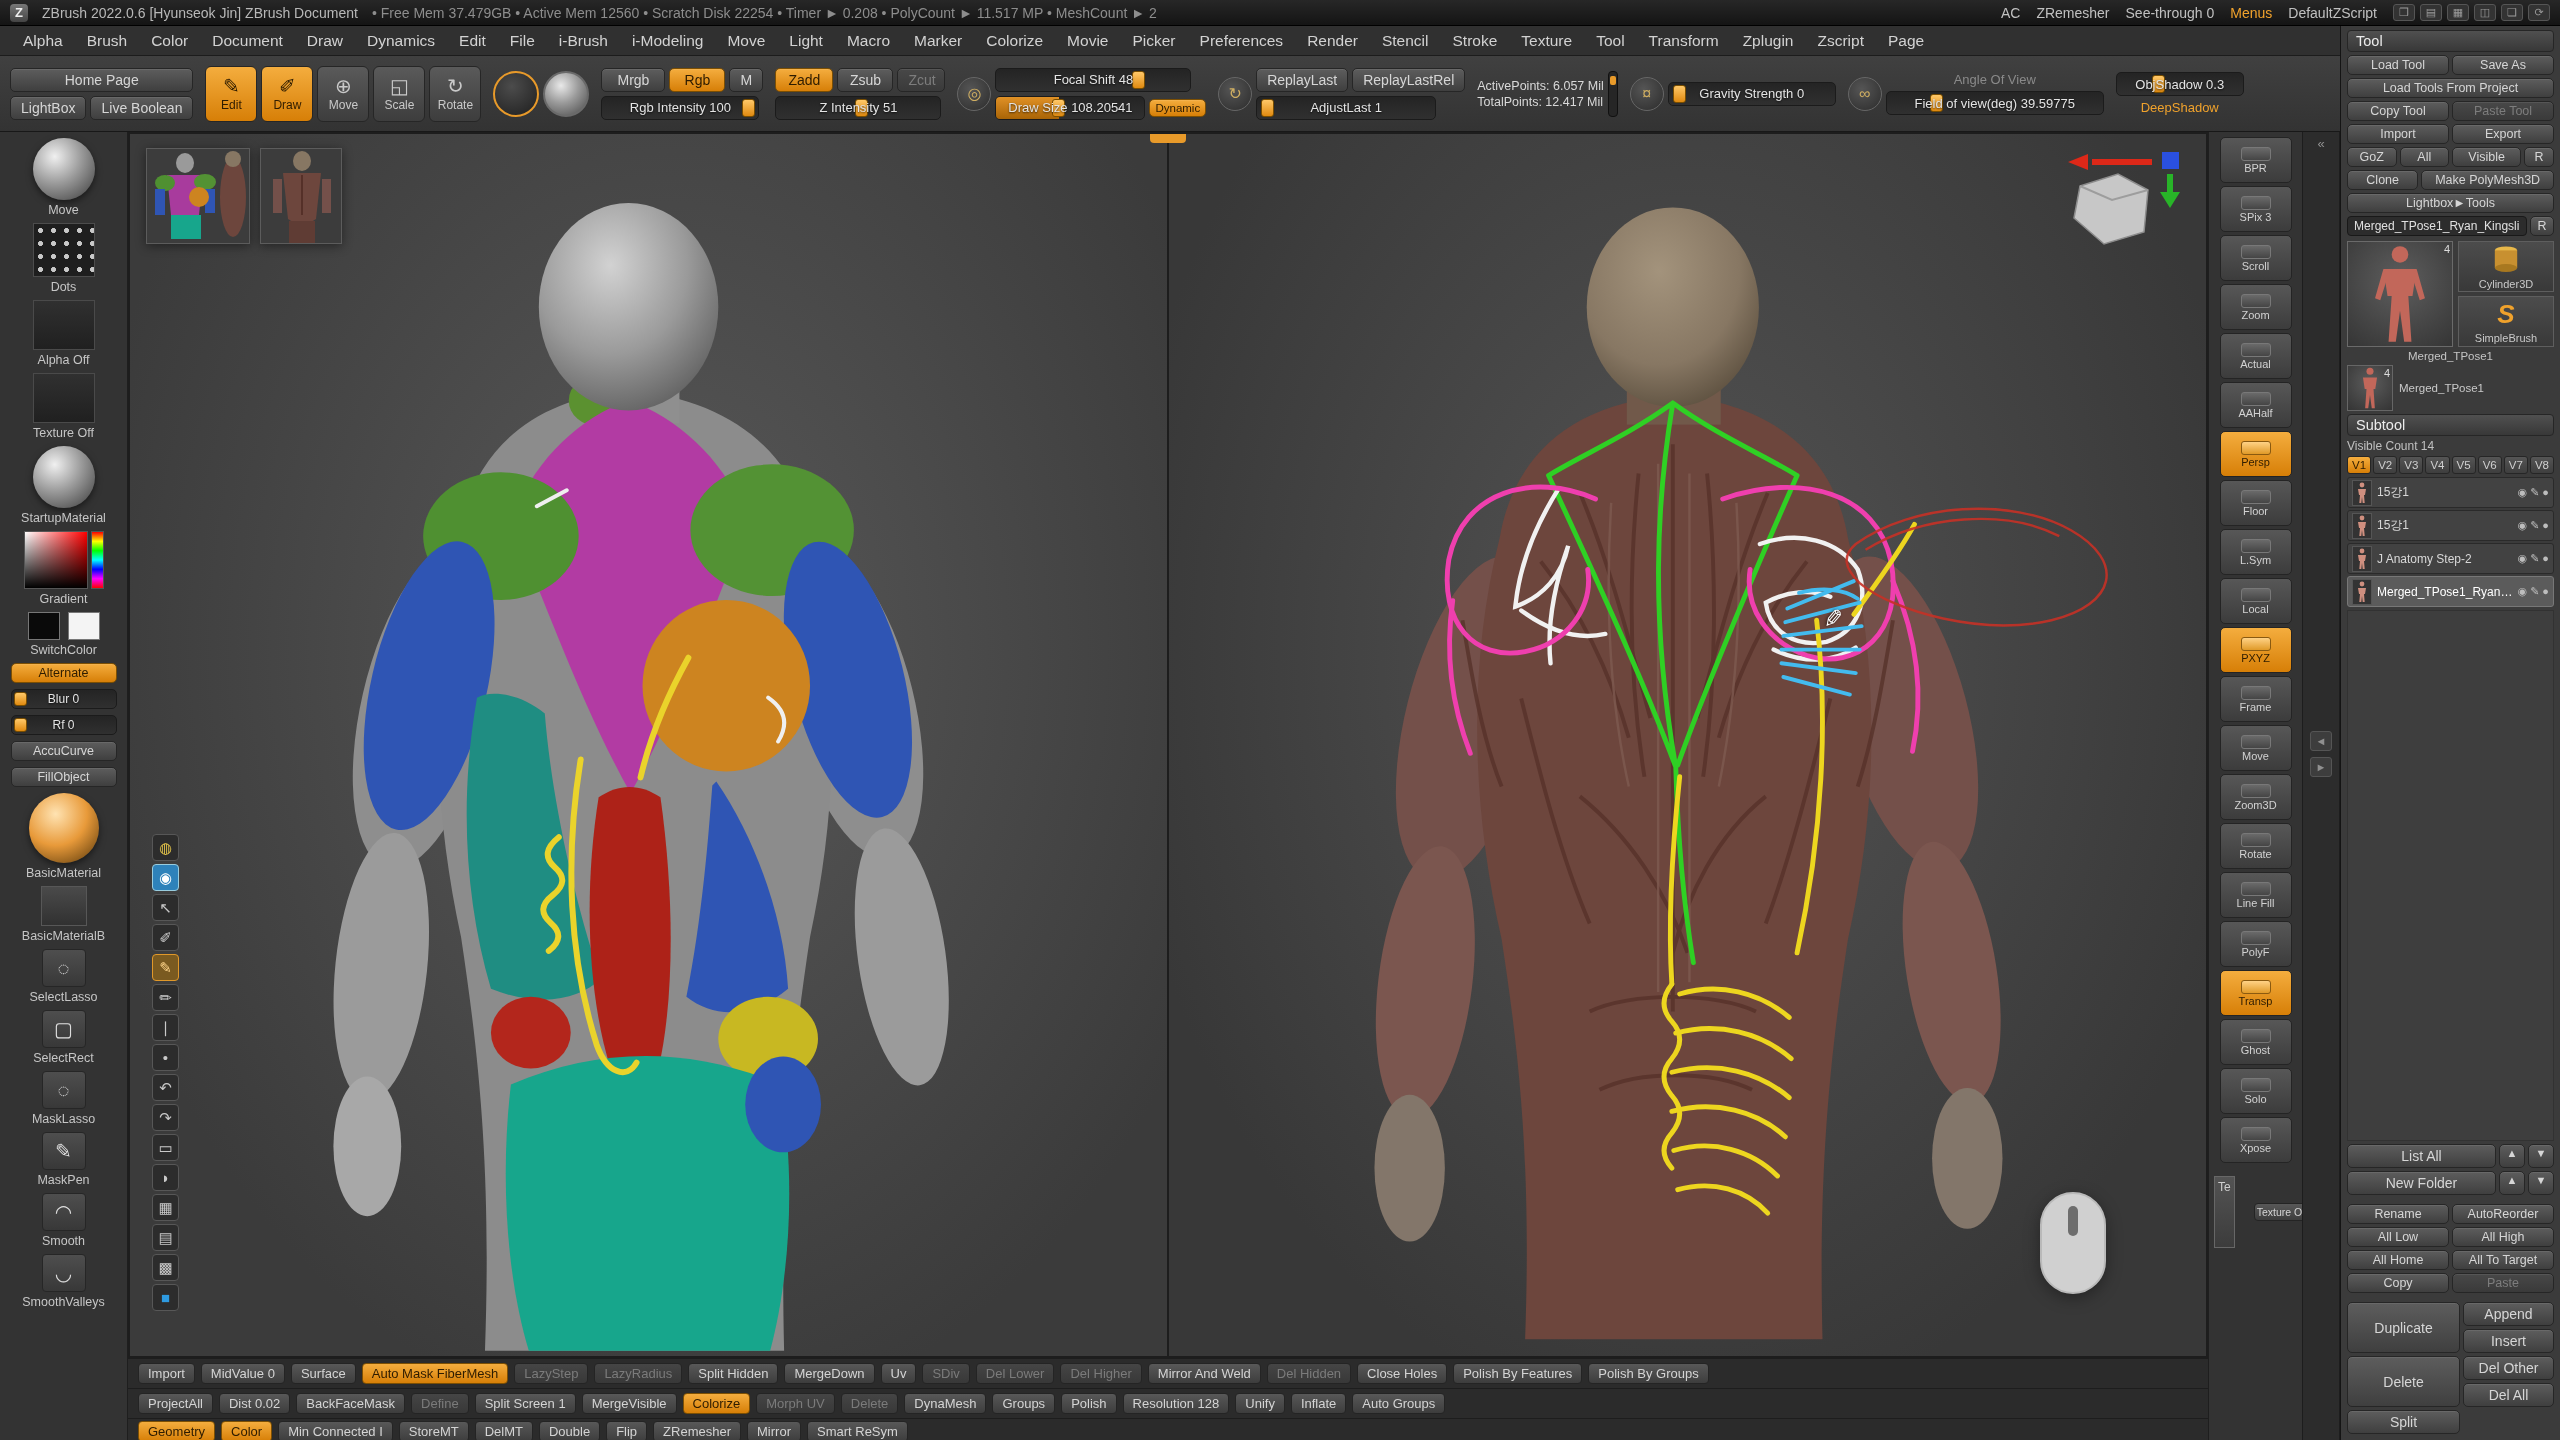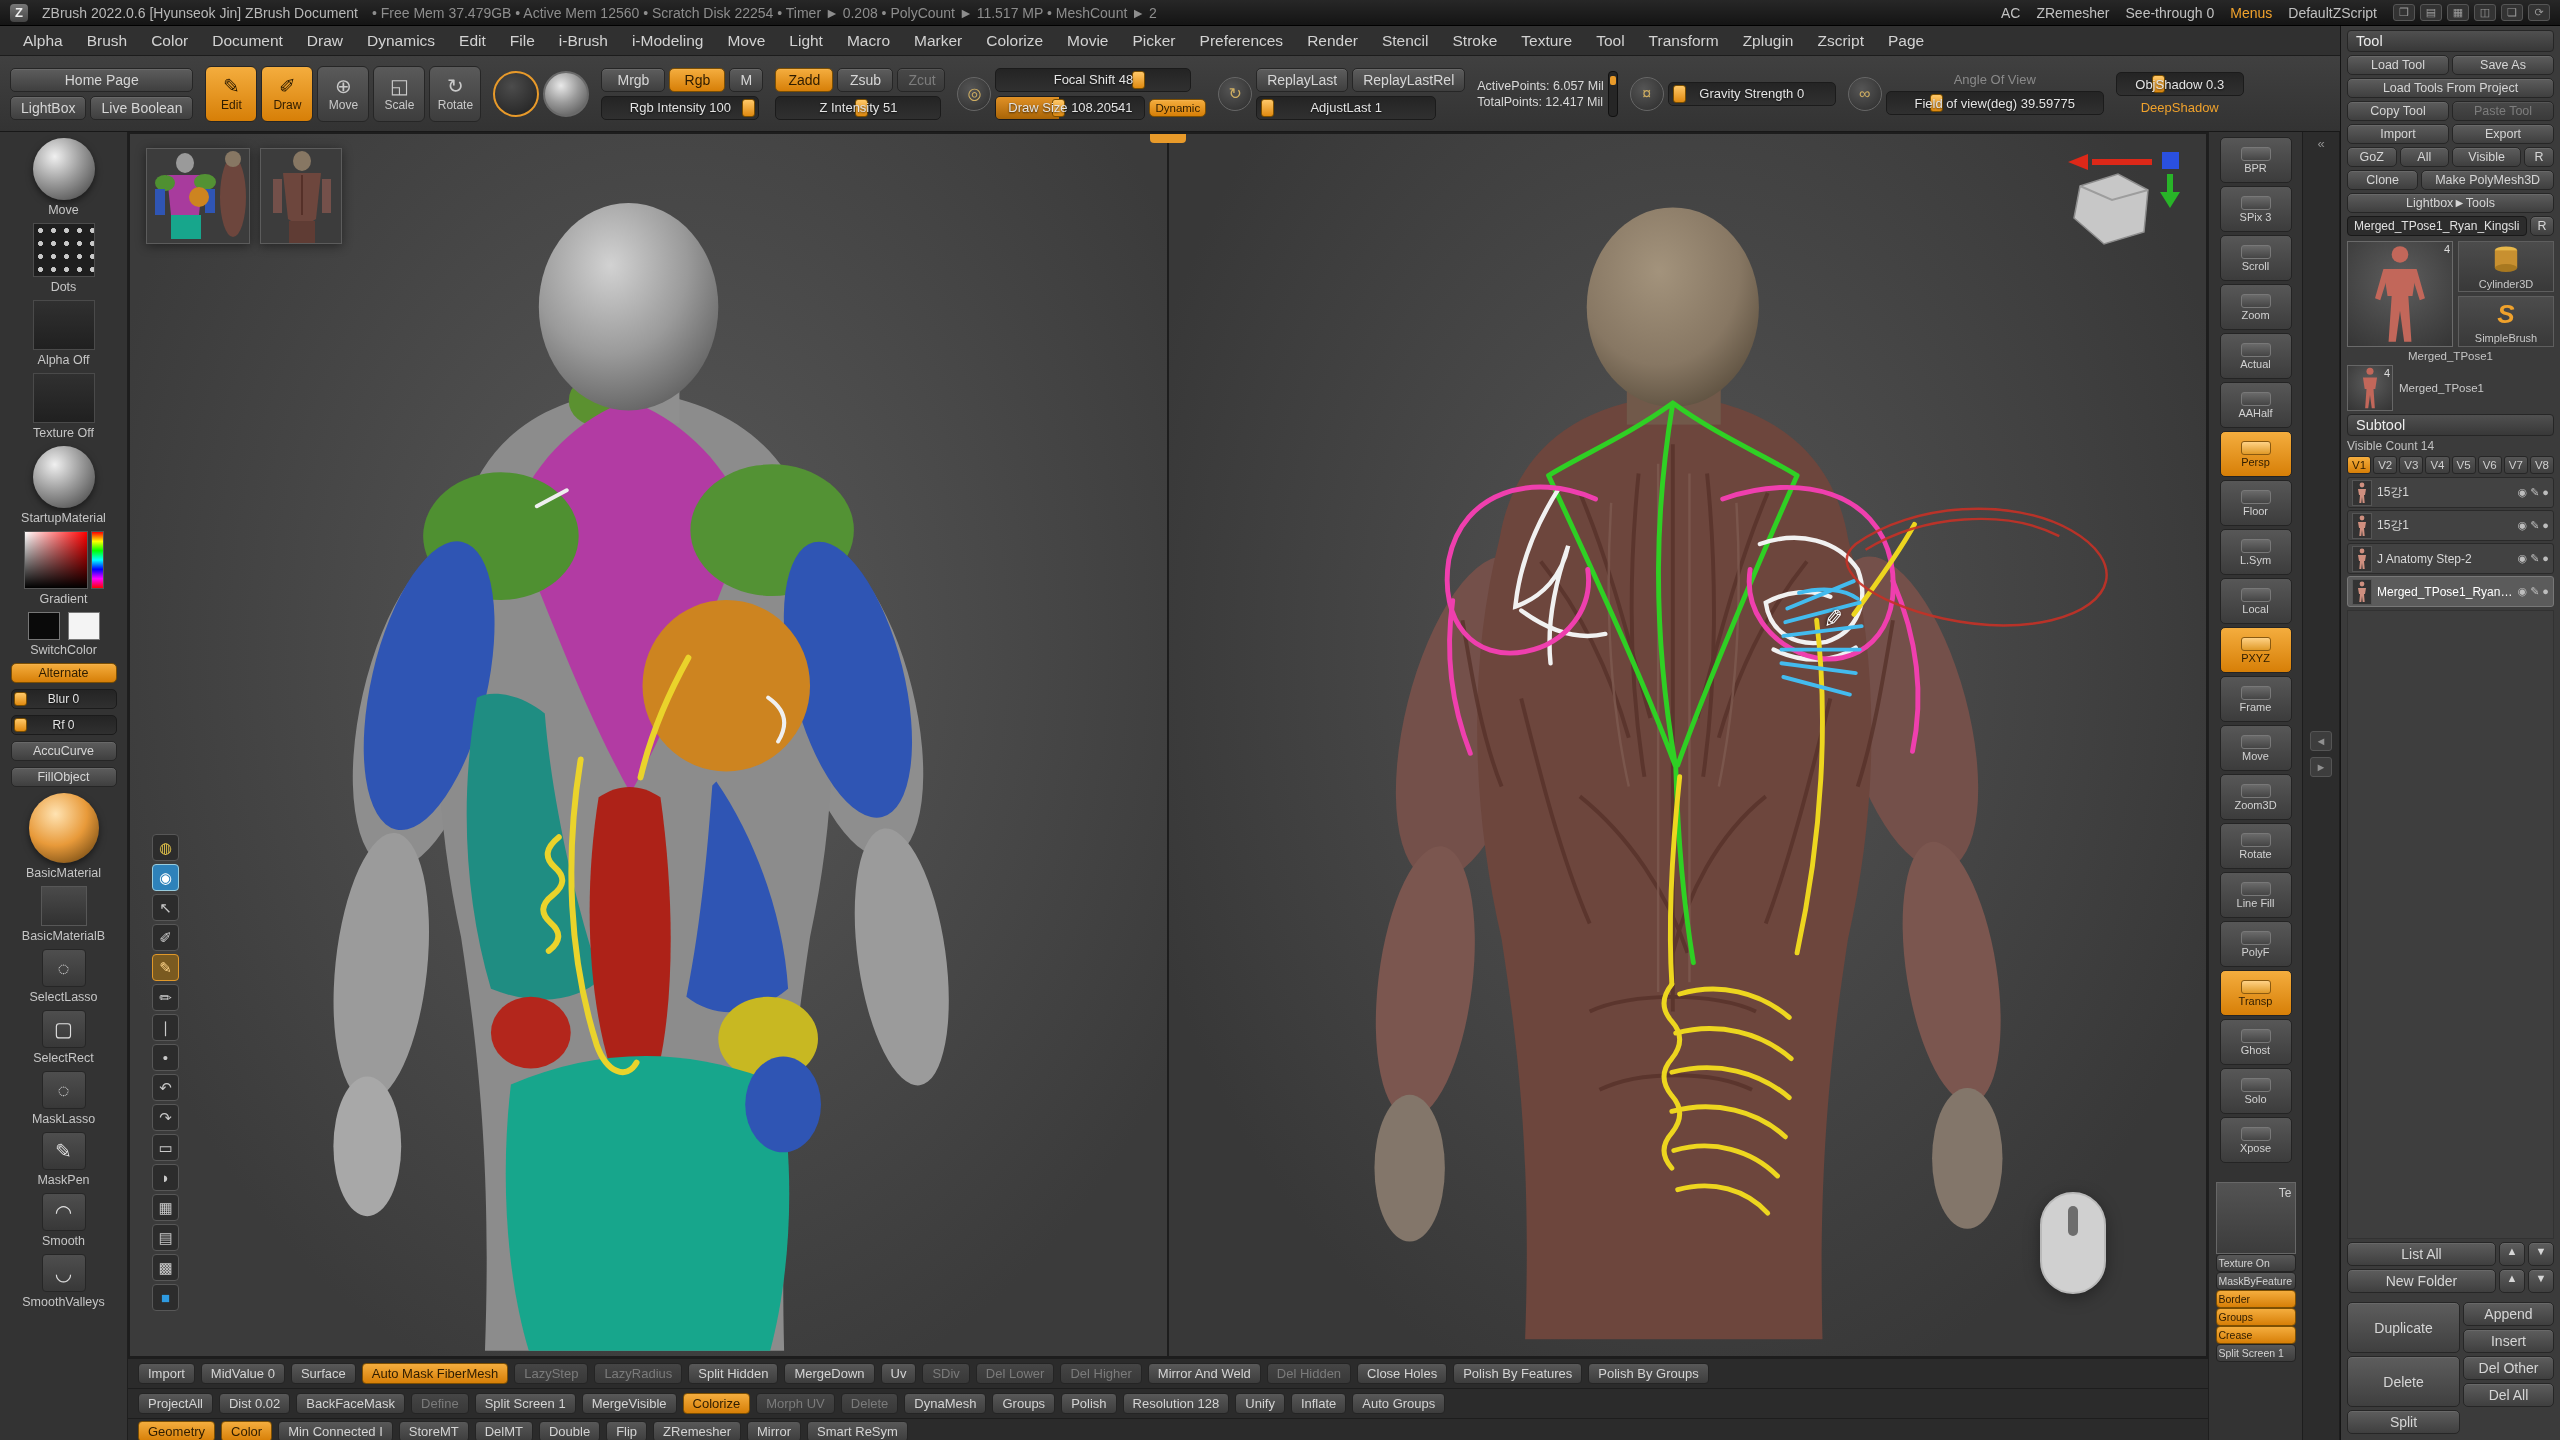--- a/index.html
+++ b/index.html
@@ -113,21 +113,21 @@
   .bbtn.on{background:linear-gradient(#f4ad3e,#d77f07);color:#2e1c00;border-color:#7c4f03}
   .bbtn.dis{color:#7b7b7b;background:linear-gradient(#454545,#383838)}
   
   #rail{width:94px;background:#333;border-left:1px solid #1e1e1e;display:flex;flex-direction:column;
         align-items:center;padding-top:5px;gap:3px;overflow:hidden}
   .railbtn{width:72px;height:46px;display:flex;flex-direction:column;align-items:center;justify-content:center;gap:1px;
            background:linear-gradient(#575757,#3c3c3c);border:1px solid #242424;border-radius:5px;font-size:11px;color:#d2d2d2}
   .railbtn.on{background:linear-gradient(#f4ad3e,#d77f07);color:#2e1c00}
   .railglyph{width:30px;height:14px;border:1px solid #787878;border-radius:3px;background:linear-gradient(#6a6a6a,#454545)}
   .railbtn.on .railglyph{border-color:#8a5a10;background:linear-gradient(#ffd286,#e09a28)}
-  #railpanel{margin-top:16px;width:100%;display:flex;flex-direction:column;align-items:center;gap:0;padding:0 5px}
+  #railpanel{margin-top:10px;width:100%;display:flex;flex-direction:row;align-items:center;gap:19px;padding:0 5px}
   #railpanel .thumb{width:80px;height:72px;background:linear-gradient(#535353,#3c3c3c);border:1px solid #676767;
                     font-size:12px;color:#cfcfcf;display:flex;align-items:flex-start;justify-content:flex-end;padding:3px}
   .railsmall{width:80px;font-size:10.5px;padding:2px 2px}
   
   #divider{width:38px;background:#2c2c2c;border-left:1px solid #1d1d1d;border-right:1px solid #1d1d1d;
            display:flex;flex-direction:column;align-items:center;padding-top:4px;color:#909090;font-size:13px}
   #divider .grip{margin-top:580px;display:flex;flex-direction:column;gap:6px;align-items:center}
   #divider .grip div{width:22px;height:20px;background:#3d3d3d;border:1px solid #555;border-radius:3px;
                      display:flex;align-items:center;justify-content:center;font-size:11px}
   
@@ -933,20 +933,38 @@
       <div class="listrow">
         <div class="btn" style="flex:1">List All</div>
         <div class="btn minibtn">▲</div>
         <div class="btn minibtn">▼</div>
       </div>
       <div class="listrow">
         <div class="btn" style="flex:1">New Folder</div>
         <div class="btn minibtn">▲</div>
         <div class="btn minibtn">▼</div>
       </div>
+      <div id="stpairs" style="display:flex;flex-direction:column;gap:3px;margin-top:6px">
+          <div class="prow">
+            <div class="btn">Rename</div>
+            <div class="btn">AutoReorder</div>
+          </div>
+          <div class="prow">
+            <div class="btn">All Low</div>
+            <div class="btn">All High</div>
+          </div>
+          <div class="prow">
+            <div class="btn">All Home</div>
+            <div class="btn">All To Target</div>
+          </div>
+          <div class="prow">
+            <div class="btn">Copy</div>
+            <div class="btn dis">Paste</div>
+          </div>
+        </div>
       <div id="ststacks" style="display:flex;flex-direction:column;gap:3px;margin-top:6px">
           <div class="stackrow">
             <div class="btn tall">Duplicate</div>
             <div class="stackcol">
               <div class="btn">Append</div>
               <div class="btn">Insert</div>
             </div>
           </div>
           <div class="stackrow">
             <div class="btn tall">Delete</div>

